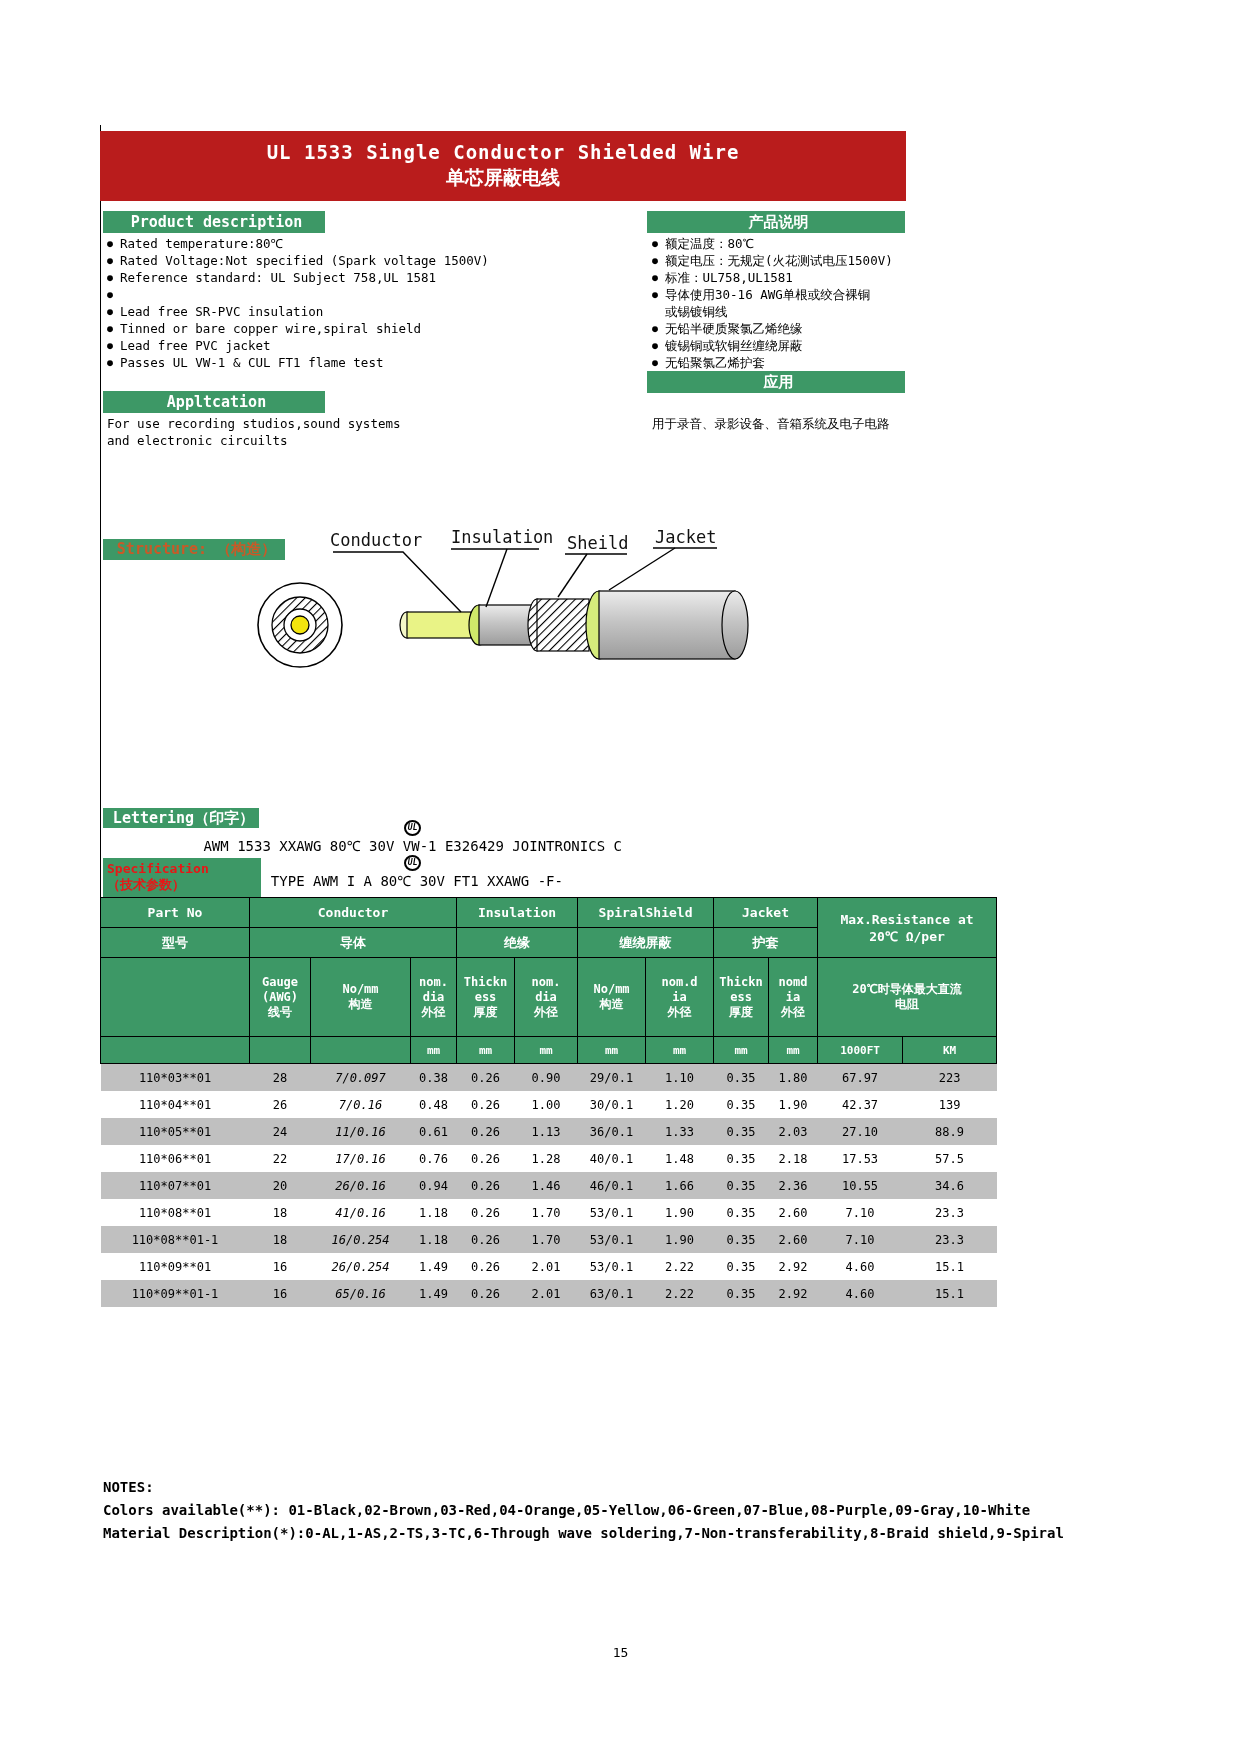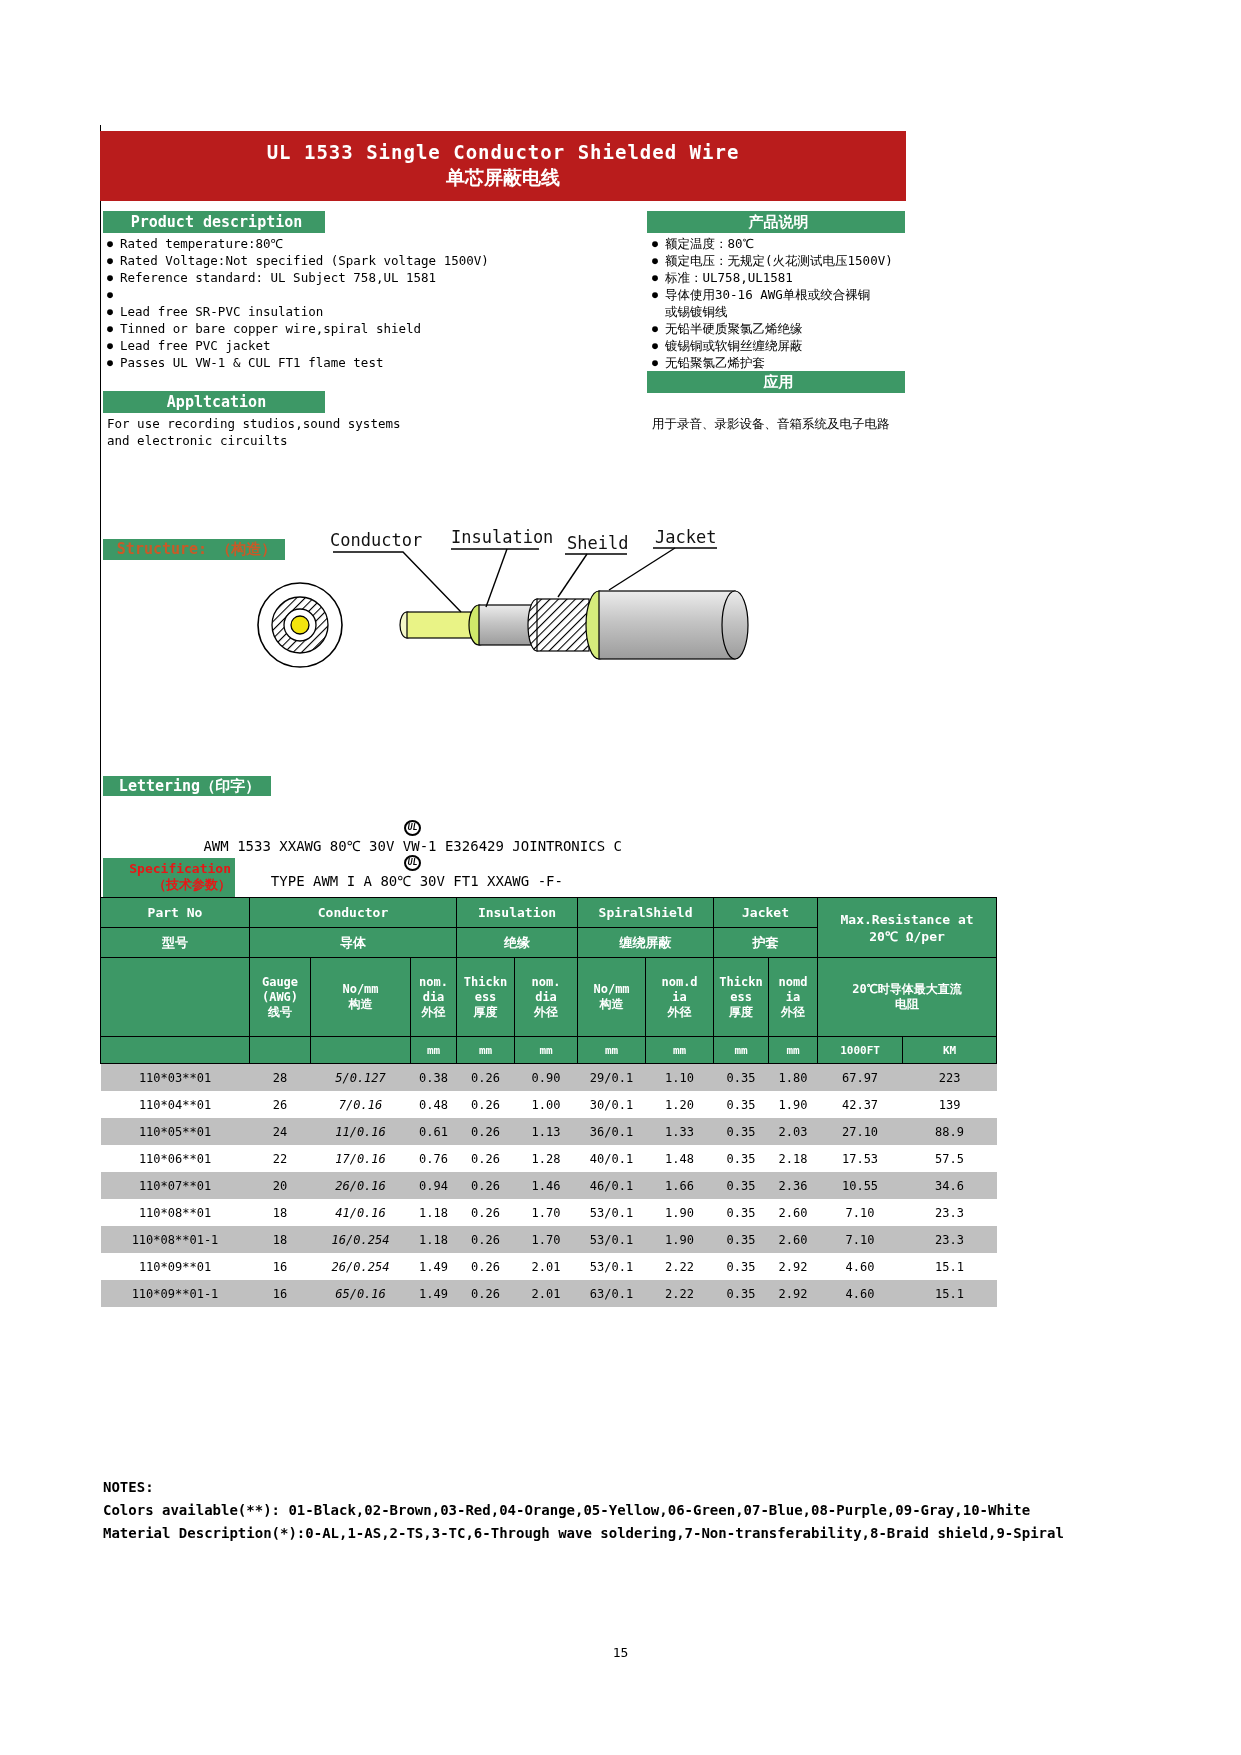--- a/index.html
+++ b/index.html
@@ -15,43 +15,43 @@
   #banner .t1{font-size:19px;font-weight:bold;line-height:24px;letter-spacing:1px;}
   #banner .t2{font-size:19px;font-weight:bold;line-height:26px;}
   
   .bar{position:absolute;background:#3D9866;color:#fff;font-weight:bold;font-size:15px;
     height:22px;line-height:22px;padding-left:5px;box-sizing:border-box;text-align:center;}
   #pd-bar{left:103px;top:211px;width:222px;}
   #pdz-bar{left:647px;top:211px;width:258px;}
   #app-bar{left:103px;top:391px;width:222px;}
   #appz-bar{left:647px;top:371px;width:258px;}
   #structure-bar{left:103px;top:539px;width:182px;height:21px;line-height:21px;color:#C85A28;}
-  #lettering-bar{left:103px;top:776px;width:168px;height:20px;line-height:20px;}
+  #lettering-bar{left:103px;top:808px;width:156px;height:20px;line-height:20px;}
   
   ul.bullets{list-style:none;margin:0;padding:0;position:absolute;font-size:12.5px;line-height:17px;}
   ul.bullets li{display:flex;align-items:flex-start;}
   .blt{font-size:10px;margin-right:7px;line-height:17px;}
   .blt-t{white-space:pre-line;}
   #pd-list{left:107px;top:235px;width:480px;}
   #pdz-list{left:652px;top:235px;width:310px;}
   .app-text{position:absolute;font-size:12.5px;line-height:17px;white-space:pre-line;}
   #app-en{left:107px;top:415px;}
   #app-zh{left:652px;top:415px;}
   
   #diagram{position:absolute;left:255px;top:520px;}
   #diagram text{font-family:"DejaVu Sans Mono","Liberation Mono",monospace;font-size:17px;fill:#111;}
   
   #lettering-line{position:absolute;left:195px;top:820px;height:20px;font-size:14px;
     display:flex;align-items:center;white-space:pre;flex-direction:column;}
   .ul-logo{display:inline-block;width:17px;height:17px;border:2px solid #000;border-radius:50%;
     font-size:8px;font-weight:bold;font-style:italic;text-align:center;line-height:12px;
     box-sizing:border-box;margin:0 2px;}
   
-  #spec-box{position:absolute;left:103px;top:858px;width:132px;height:39px;background:#3D9866;
-    box-sizing:border-box;padding:3px 4px 0 4px;text-align:right;}
+  #spec-box{position:absolute;left:103px;top:858px;width:158px;height:39px;background:#3D9866;
+    box-sizing:border-box;padding:3px 4px 0 4px;}
   #spec-box div{color:#E81616;font-weight:bold;font-size:13px;line-height:16px;}
   
   #spec-table{position:absolute;left:100px;top:897px;width:896px;border-collapse:collapse;
     table-layout:fixed;}
   #spec-table thead th{background:#3D9866;color:#fff;border:1px solid #000;font-weight:bold;
     white-space:pre-line;vertical-align:middle;text-align:center;padding:0;}
   tr.h1 th{height:29px;font-size:13px;}
   tr.h2 th{height:29px;font-size:13px;}
   tr.h3 th{height:78px;font-size:12px;line-height:15px;}
   tr.h4 th{height:26px;font-size:11px;}
@@ -287,21 +287,21 @@
       <th>mm</th>
       <th>mm</th>
       <th class="ft">1000FT</th>
       <th class="ft">KM</th>
     </tr>
   </thead>
   <tbody>
       <tr class="striped">
         <td>110*03**01</td>
         <td>28</td>
-        <td class="ital">5/0.127</td>
+        <td class="ital">7/0.097</td>
         <td>0.38</td>
         <td>0.26</td>
         <td>0.90</td>
         <td>29/0.1</td>
         <td>1.10</td>
         <td>0.35</td>
         <td>1.80</td>
         <td>67.97</td>
         <td>223</td>
       </tr>

